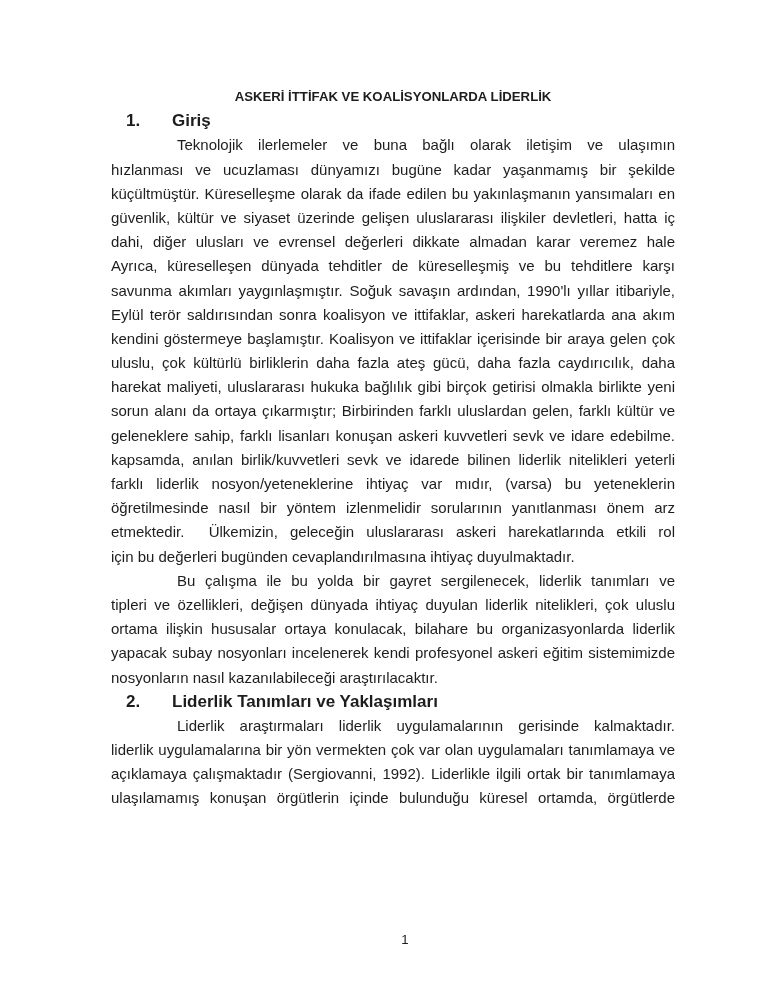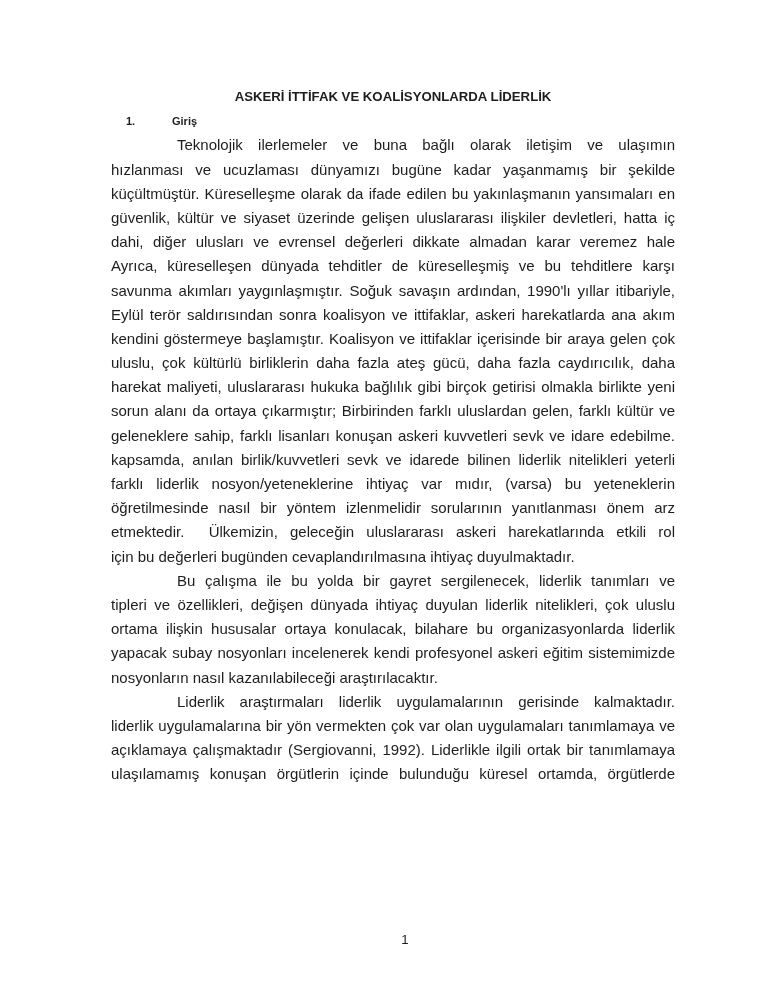--- a/index.html
+++ b/index.html
@@ -28,21 +28,21 @@
     width: 564px;
   }
   .title-line {
     font-size: 13.2px;
     font-weight: bold;
     line-height: 24.2px;
     text-align: center;
     white-space: nowrap;
   }
   .heading-row {
-    font-size: 11px;
+    font-size: 17px;
     font-weight: bold;
     line-height: 24.2px;
     padding-left: 15px;
     white-space: nowrap;
   }
   .heading-num {
     display: inline-block;
     width: 46px;
   }
   .line {
@@ -92,19 +92,20 @@
       <div class="line j">kapsamda, anılan birlik/kuvvetleri sevk ve idarede bilinen liderlik nitelikleri yeterli midir,</div>
       <div class="line j">farklı liderlik nosyon/yeteneklerine ihtiyaç var mıdır, (varsa) bu yeteneklerin</div>
       <div class="line j">öğretilmesinde nasıl bir yöntem izlenmelidir sorularının yanıtlanması önem arz</div>
       <div class="line j">etmektedir.  Ülkemizin, geleceğin uluslararası askeri harekatlarında etkili rol alabilmesi</div>
       <div class="line last">için bu değerleri bugünden cevaplandırılmasına ihtiyaç duyulmaktadır.</div>
       <div class="line j indent">Bu çalışma ile bu yolda bir gayret sergilenecek, liderlik tanımları ve teorileri, lider</div>
       <div class="line j">tipleri ve özellikleri, değişen dünyada ihtiyaç duyulan liderlik nitelikleri, çok uluslu askeri</div>
       <div class="line j">ortama ilişkin hususalar ortaya konulacak, bilahare bu organizasyonlarda liderlik</div>
       <div class="line j">yapacak subay nosyonları incelenerek kendi profesyonel askeri eğitim sistemimizde bu</div>
       <div class="line last">nosyonların nasıl kazanılabileceği araştırılacaktır.</div>
+      <div class="heading-row"><span class="heading-num">2.</span><span>Liderlik Tanımları ve Yaklaşımları</span></div>
       <div class="line j indent">Liderlik araştırmaları liderlik uygulamalarının gerisinde kalmaktadır. Araştırmalar</div>
       <div class="line j">liderlik uygulamalarına bir yön vermekten çok var olan uygulamaları tanımlamaya ve</div>
       <div class="line j">açıklamaya çalışmaktadır (Sergiovanni, 1992). Liderlikle ilgili ortak bir tanımlamaya</div>
       <div class="line j">ulaşılamamış konuşan örgütlerin içinde bulunduğu küresel ortamda, örgütlerde sürekli</div>
     </div>
   <div class="page-num">1</div>
 </div>
 
 </body></html>

